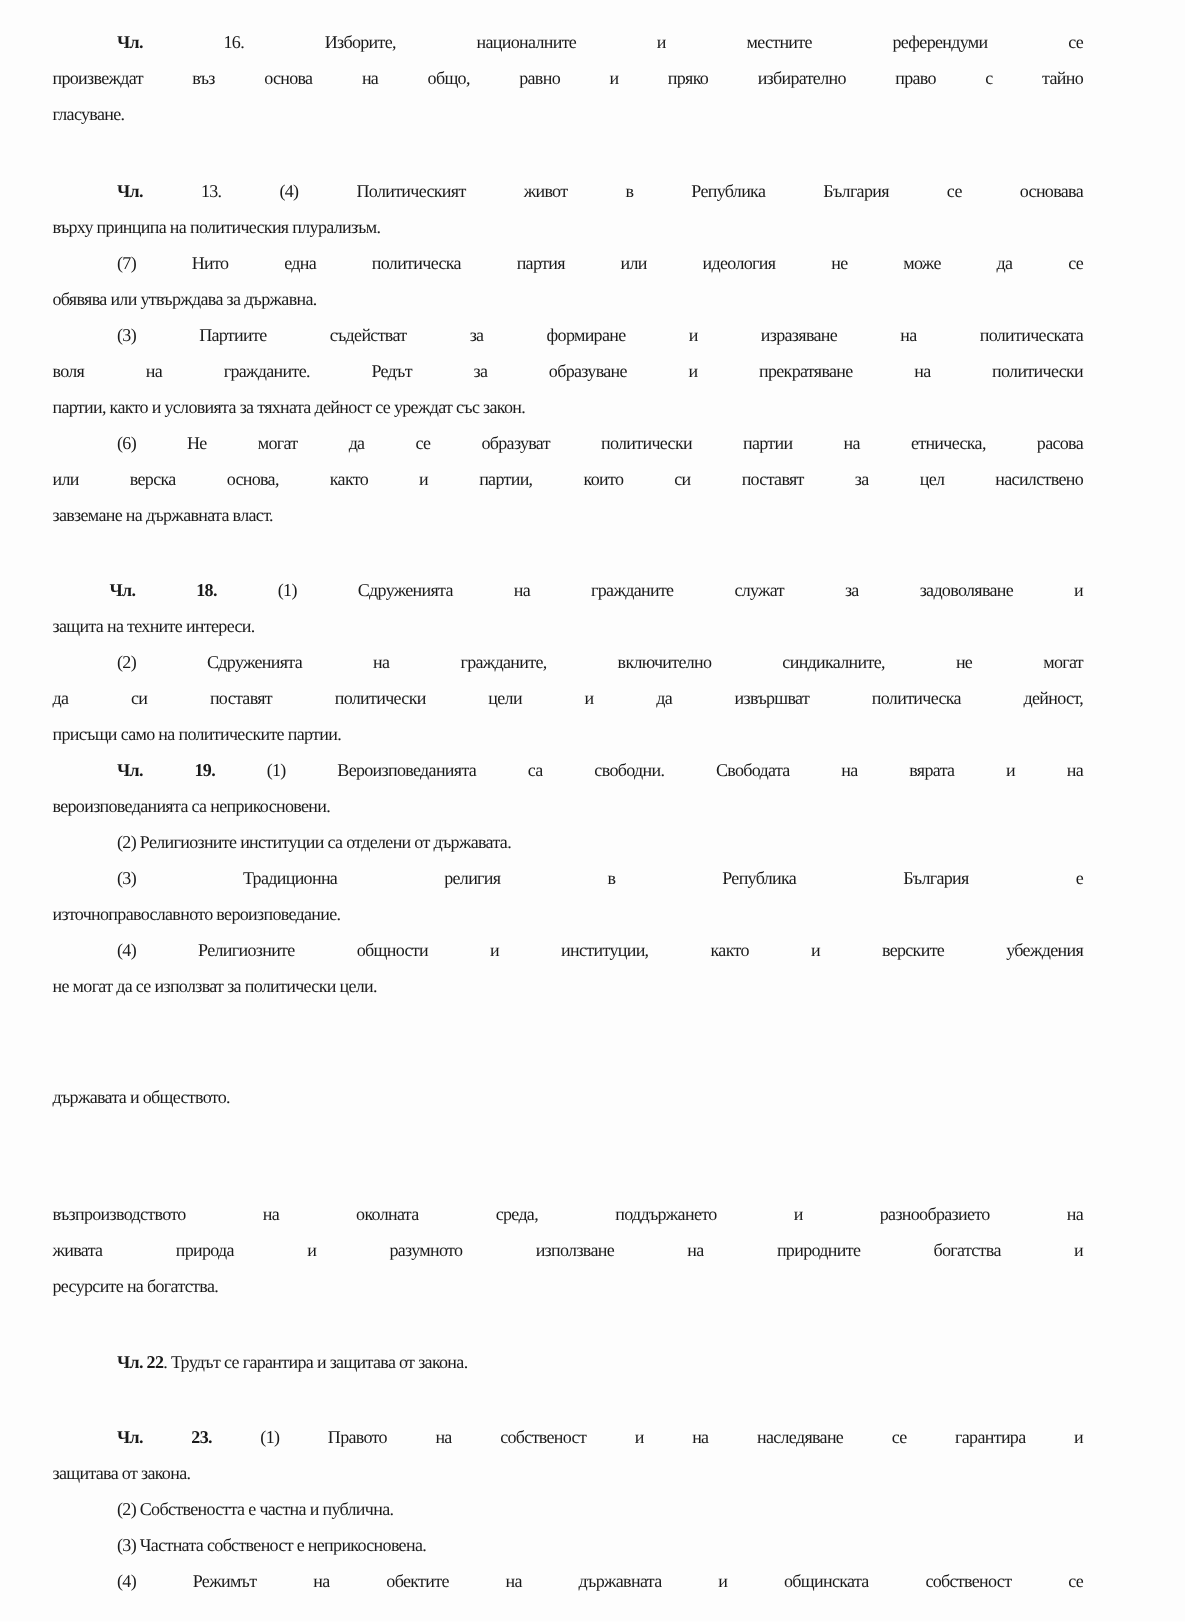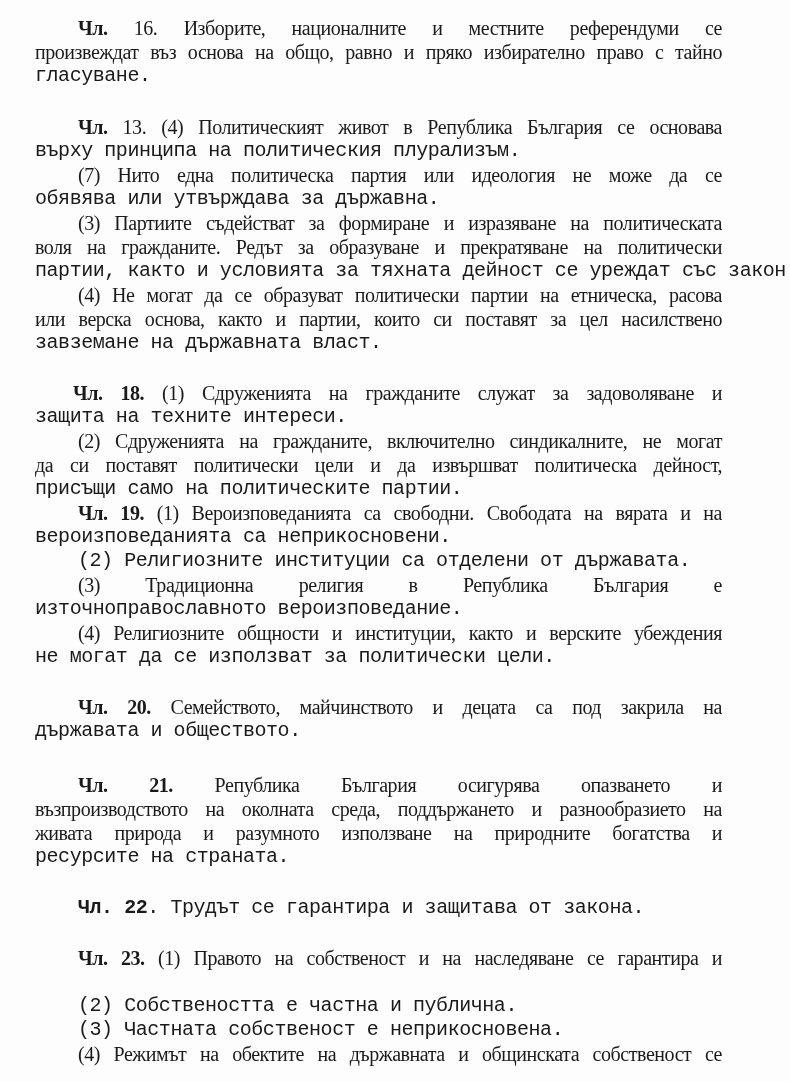--- a/index.html
+++ b/index.html
@@ -5,74 +5,73 @@
   html, body { margin: 0; padding: 0; background: #ffffff; }
   body { width: 790px; height: 1081px; position: relative; overflow: hidden; }
   .page { position: absolute; left: 0; top: 0; width: 790px; height: 1081px; background: #fdfdfd; }
   .line {
     position: absolute;
     left: 35px;
     width: 687px;
     height: 24px;
     line-height: 24px;
     font-family: "Liberation Serif", serif;
-    font-size: 20px;
+    font-size: 12px;
     color: #1a1a1a;
     white-space: nowrap;
     letter-spacing: -0.45px;
     word-spacing: 0px;
     text-align: justify;
     text-align-last: justify;
   }
   .line.indent { left: 78px; width: 644px; }
-  .line.last { text-align-last: left; font-family: Liberation Mono, monospace; }
+  .line.last { text-align-last: left; }
   .b { font-weight: bold; }
 </style>
 </head>
 <body>
 
 <div class="page">
 
   <div class="line indent" style="top:16px"><span class="b">Чл.</span> <span>16.</span> <span>Изборите, националните и местните референдуми се</span></div>
   <div class="line" style="top:40px">произвеждат въз основа на общо, равно и пряко избирателно право с тайно</div>
   <div class="line last" style="top:64px">гласуване.</div>
 
   <div class="line indent" style="top:115px"><span class="b">Чл.</span> <span>13.</span> <span>(4) Политическият живот в Република България се основава</span></div>
   <div class="line last" style="top:139px">върху принципа на политическия плурализъм.</div>
   <div class="line indent" style="top:163px">(7) Нито една политическа партия или идеология не може да се</div>
   <div class="line last" style="top:187px">обявява или утвърждава за държавна.</div>
   <div class="line indent" style="top:211px">(3) Партиите съдействат за формиране и изразяване на политическата</div>
   <div class="line" style="top:235px">воля на гражданите. Редът за образуване и прекратяване на политически</div>
   <div class="line last" style="top:259px">партии, както и условията за тяхната дейност се уреждат със закон.</div>
-  <div class="line indent" style="top:283px">(4) Не могат да се образуват политически партии на етническа, расова</div>
+  <div class="line indent" style="top:283px">(6) Не могат да се образуват политически партии на етническа, расова</div>
   <div class="line last" style="top:331px">завземане на държавната власт.</div>
   <div class="line" style="top:307px">или верска основа, както и партии, които си поставят за цел насилствено</div>
 
   <div class="line indent" style="top:381px; left:73px; width:649px"><span class="b">Чл. 18.</span> <span>(1) Сдруженията на гражданите служат за задоволяване и</span></div>
   <div class="line last" style="top:405px">защита на техните интереси.</div>
   <div class="line indent" style="top:429px">(2) Сдруженията на гражданите, включително синдикалните, не могат</div>
   <div class="line" style="top:453px">да си поставят политически цели и да извършват политическа дейност,</div>
   <div class="line last" style="top:477px">присъщи само на политическите партии.</div>
 
   <div class="line indent" style="top:501px"><span class="b">Чл. 19.</span> <span>(1) Вероизповеданията са свободни. Свободата на вярата и на</span></div>
   <div class="line last" style="top:525px">вероизповеданията са неприкосновени.</div>
   <div class="line indent last" style="top:549px">(2) Религиозните институции са отделени от държавата.</div>
   <div class="line indent" style="top:573px">(3) Традиционна религия в Република България е</div>
   <div class="line last" style="top:597px">източноправославното вероизповедание.</div>
   <div class="line indent" style="top:621px">(4) Религиозните общности и институции, както и верските убеждения</div>
   <div class="line last" style="top:645px">не могат да се използват за политически цели.</div>
 
-  <div class="line indent" style="top:695px"><span class="b">Чл. 20.</span> <span>Семейството, майчинството и децата са под закрила на</span></div>
   <div class="line last" style="top:719px">държавата и обществото.</div>
 
-  <div class="line indent" style="top:773px"><span class="b">Чл. 21.</span> <span>Република България осигурява опазването и</span></div>
   <div class="line" style="top:797px">възпроизводството на околната среда, поддържането и разнообразието на</div>
   <div class="line" style="top:821px">живата природа и разумното използване на природните богатства и</div>
-  <div class="line last" style="top:845px">ресурсите на страната.</div>
+  <div class="line last" style="top:845px">ресурсите на богатства.</div>
 
   <div class="line indent last" style="top:896px"><span class="b">Чл. 22</span><span>.</span> <span>Трудът се гарантира и защитава от закона.</span></div>
 
   <div class="line indent" style="top:946px"><span class="b">Чл. 23.</span> <span>(1) Правото на собственост и на наследяване се гарантира и</span></div>
+  <div class="line last" style="top:970px">защитава от закона.</div>
   <div class="line indent last" style="top:994px">(2) Собствеността е частна и публична.</div>
   <div class="line indent last" style="top:1018px">(3) Частната собственост е неприкосновена.</div>
   <div class="line indent" style="top:1042px">(4) Режимът на обектите на държавната и общинската собственост се</div>
 
 </div>
 
 </body></html>

